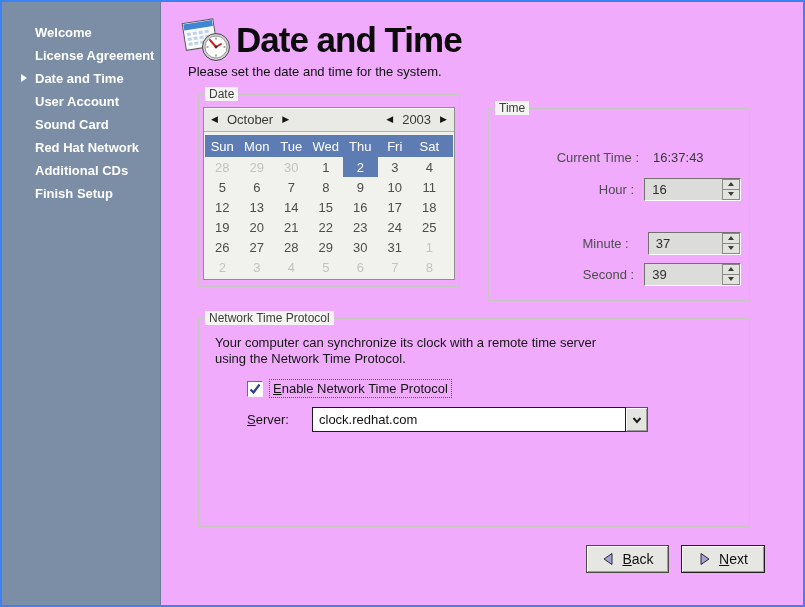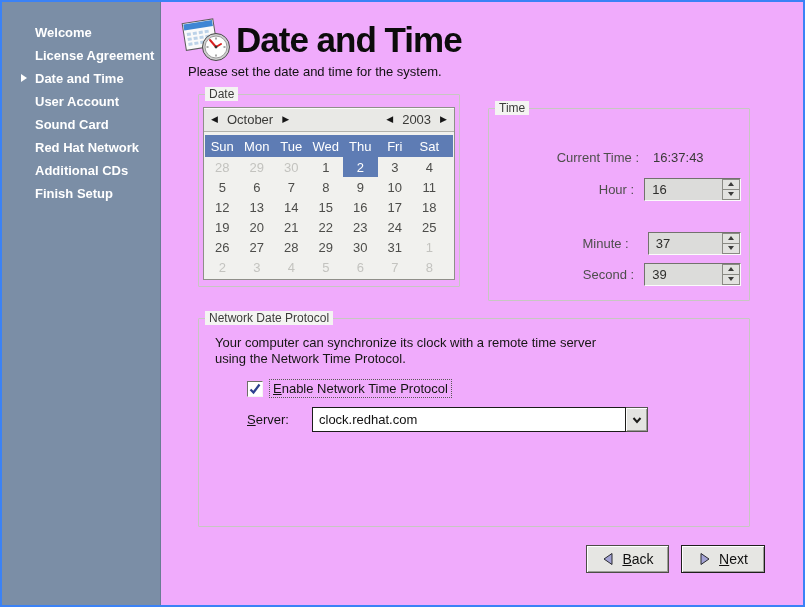--- a/index.html
+++ b/index.html
@@ -327,21 +327,21 @@
               </div>
             <div class="spin-btn">
                 <span class="arr-dn"></span>
               </div>
           </div>
         </div>
       </div>
     </div>
 
     <div class="group group-ntp">
-      <span class="group-label">Network Date Protocol</span>
+      <span class="group-label">Network Time Protocol</span>
       <div class="ntp-desc ntp-line1">Your computer can synchronize its clock with a remote time server</div>
       <div class="ntp-desc ntp-line2">using the Network Time Protocol.</div>
 
       <div class="ntp-check-row">
         <span class="checkbox">
           <svg id="check-mark" width="12" height="12" viewBox="0 0 12 12" style="display: block;">
             <polyline points="1.5,6.5 4.5,9.5 10.5,1.5" fill="none" stroke="#2c3f8e" stroke-width="2.2"></polyline>
           </svg>
         </span>
         <span class="check-label mnemonic">Enable Network Time Protocol</span>

